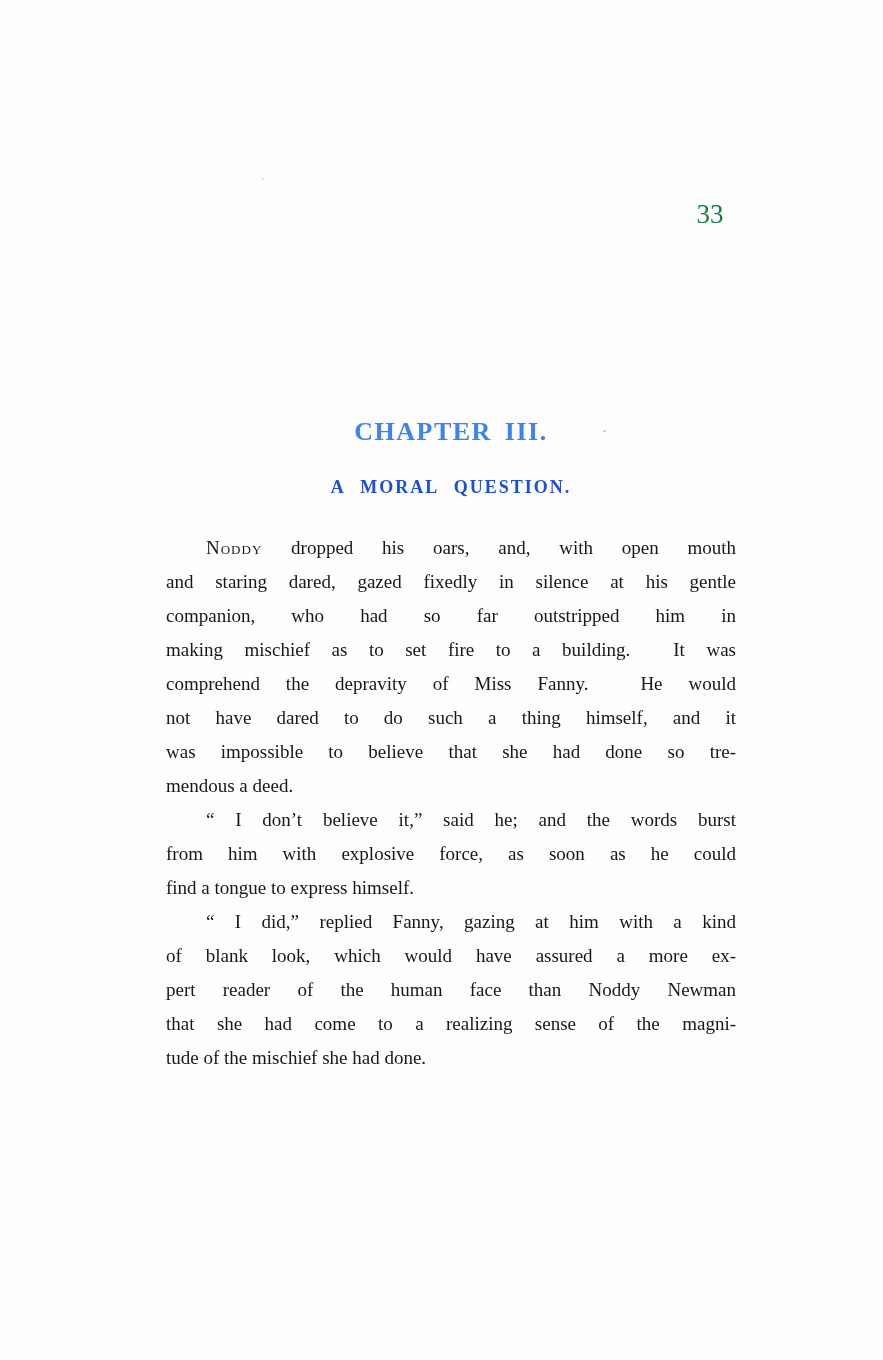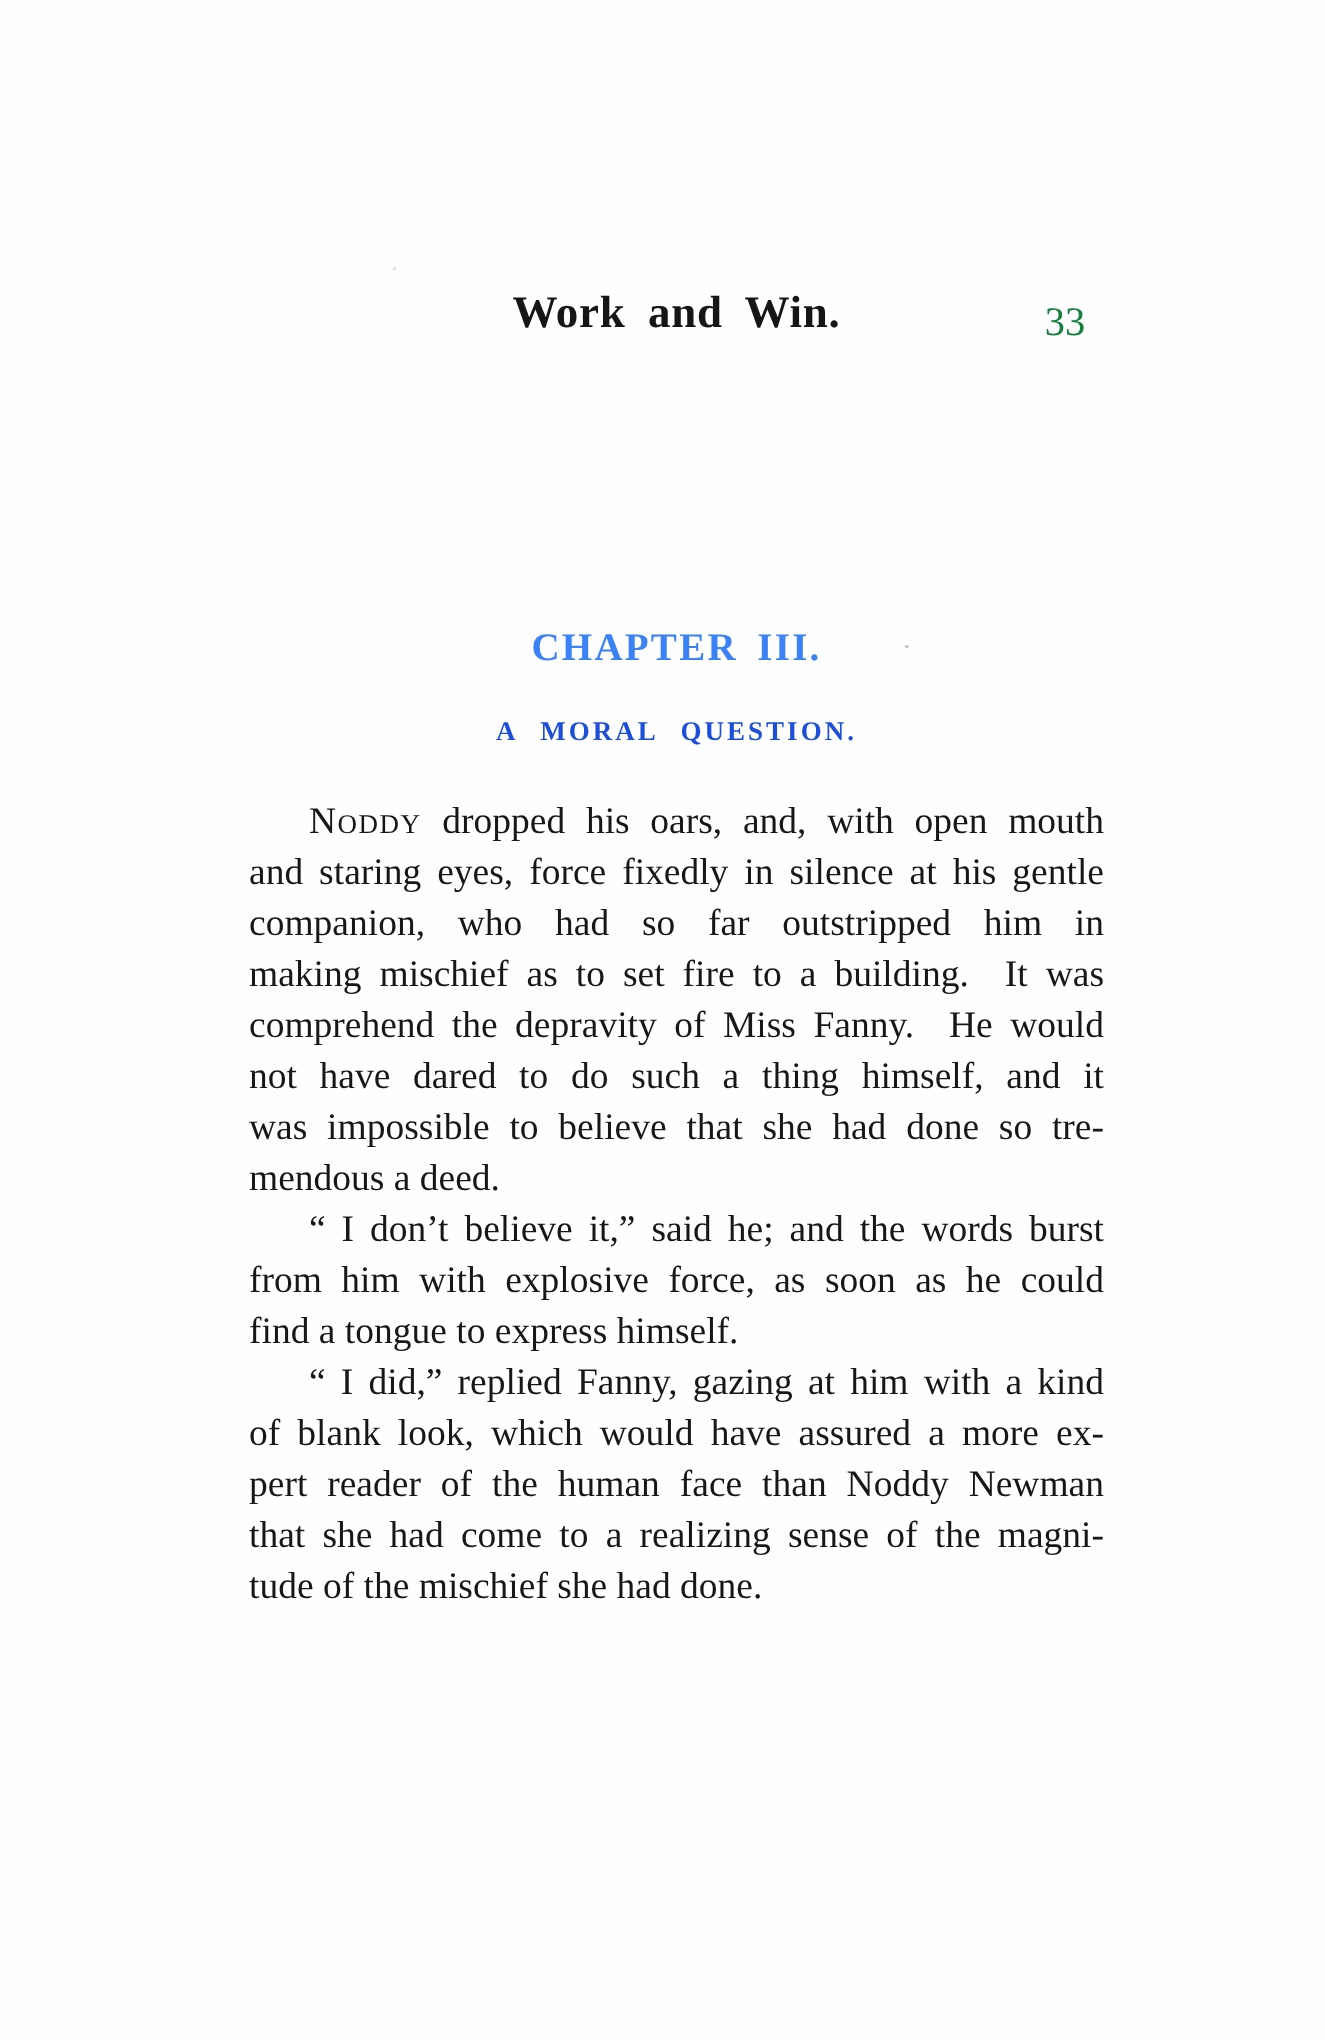--- a/index.html
+++ b/index.html
@@ -62,21 +62,21 @@
     letter-spacing: 2px;
     word-spacing: 9px;
     color: #1d4ed8;
   }
   
   .body-text {
     position: absolute;
     top: 531px;
     left: 166px;
     width: 570px;
-    font-size: 25px;
+    font-size: 19px;
     line-height: 34px;
     color: #171717;
   }
   .body-line {
     text-align: justify;
     text-align-last: justify;
     text-justify: inter-word;
     white-space: pre-wrap;
   }
   .body-line.indent {
@@ -97,32 +97,31 @@
     opacity: 0.55;
   }
   .speck-1 { top: 430px; left: 603px; width: 3px; height: 2px; }
   .speck-2 { top: 178px; left: 262px; width: 2px; height: 2px; opacity: 0.35; }
 </style>
 </head>
 <body>
 
 <div class="page">
 
-  <div class="running-title">Work and Win.</div>
 
   <div class="page-number">33</div>
 
   <div class="chapter-heading">CHAPTER III.</div>
 
   <div class="chapter-subtitle">A MORAL QUESTION.</div>
 
   <div class="body-text" id="body-text">
       <div class="paragraph">
         <div class="body-line indent"><span class="smallcaps-lead">Noddy</span> dropped his oars, and, with open mouth</div>
-        <div class="body-line">and staring eyes, force fixedly in silence at his gentle</div>
+        <div class="body-line">and staring dared, gazed fixedly in silence at his gentle</div>
         <div class="body-line">companion, who had so far outstripped him in</div>
         <div class="body-line">making mischief as to set fire to a building.  It was</div>
         <div class="body-line">comprehend the depravity of Miss Fanny.  He would</div>
         <div class="body-line">not have dared to do such a thing himself, and it</div>
         <div class="body-line">was impossible to believe that she had done so tre-</div>
         <div class="body-line para-end">mendous a deed.</div>
       </div>
       <div class="paragraph">
         <div class="body-line indent">“ I don’t believe it,” said he; and the words burst</div>
         <div class="body-line">from him with explosive force, as soon as he could</div>

